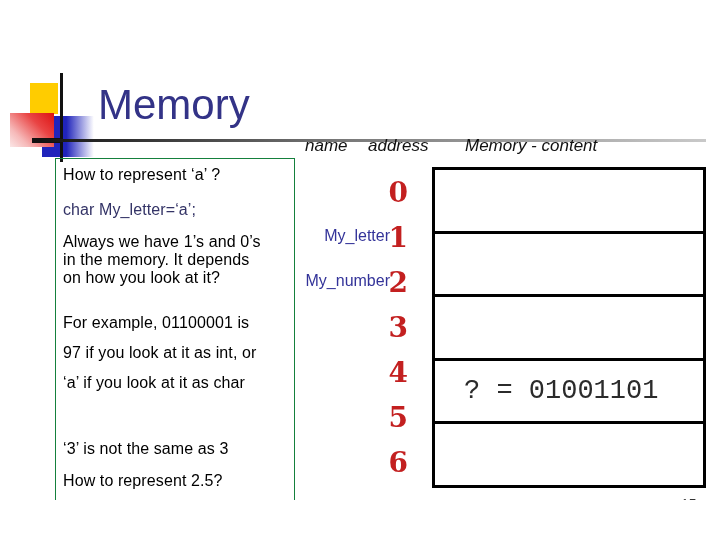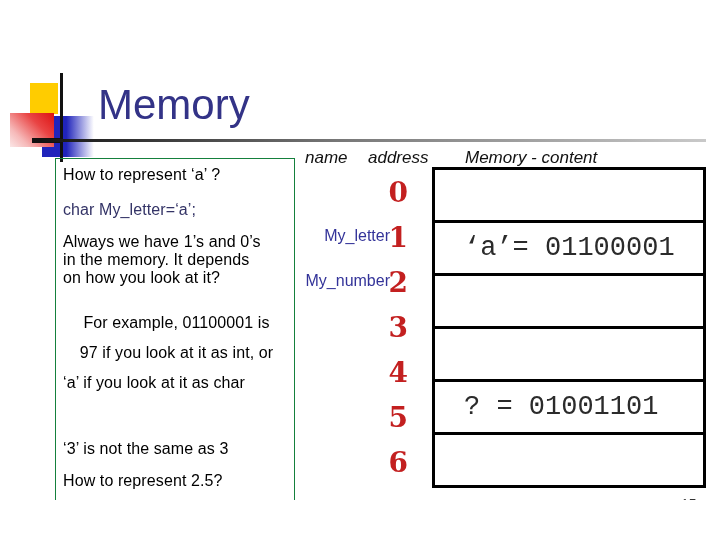--- a/index.html
+++ b/index.html
@@ -23,23 +23,23 @@
   
   .left-box{
     position:absolute;left:55px;top:158px;width:240px;height:361px;box-sizing:border-box;
     border:1px solid #15803d;padding:7px 4px 0 7px;font-size:16px;line-height:18px;letter-spacing:0.1px;
   }
   .left-box p{margin:0;}
   .left-box p.navy{color:#333366;}
   .left-box p.multiline{white-space:pre-line;}
   .mb17{margin-bottom:17px !important;} .mb14{margin-bottom:14px !important;}
   .mb9{margin-bottom:9px !important;}  .mb27{margin-bottom:27px !important;}
-  .mb12{margin-bottom:12px !important;text-align:center;} .mb48{margin-bottom:48px !important;}
+  .mb12{margin-bottom:12px !important;} .mb48{margin-bottom:48px !important;}
   
-  .col-header{position:absolute;top:148px;font-size:17px;font-style:italic;color:#111;}
+  .col-header{position:absolute;top:136px;font-size:17px;font-style:italic;color:#111;}
   .h-name{left:305px;} .h-address{left:368px;} .h-memory{left:465px;}
   
   .var-name{position:absolute;left:290px;width:100px;text-align:right;
     font-size:16px;color:#333399;}
   .vn-1{top:227px;} .vn-2{top:272px;}
   
   .addr{position:absolute;left:368px;width:40px;text-align:right;
     font-family:"DejaVu Serif",serif;font-weight:bold;font-size:28px;line-height:30px;color:#C32020;}
   .a0{top:178px;} .a1{top:223px;} .a2{top:268px;} .a3{top:313px;}
   .a4{top:358px;} .a5{top:403px;} .a6{top:448px;}
@@ -100,23 +100,20 @@
   <div class="addr a4">4</div>
   <div class="addr a5">5</div>
   <div class="addr a6">6</div>
   <div class="addr-ellipsis">...</div>
 
   <div class="mem-table">
     <div class="mem-row">
         <span></span>
       </div>
     <div class="mem-row">
-        <span>‘a’= 01100001</span>
-      </div>
-    <div class="mem-row">
         <span></span>
       </div>
     <div class="mem-row">
         <span></span>
       </div>
     <div class="mem-row">
         <span>? = 01001101</span>
       </div>
     <div class="mem-row">
         <span></span>

